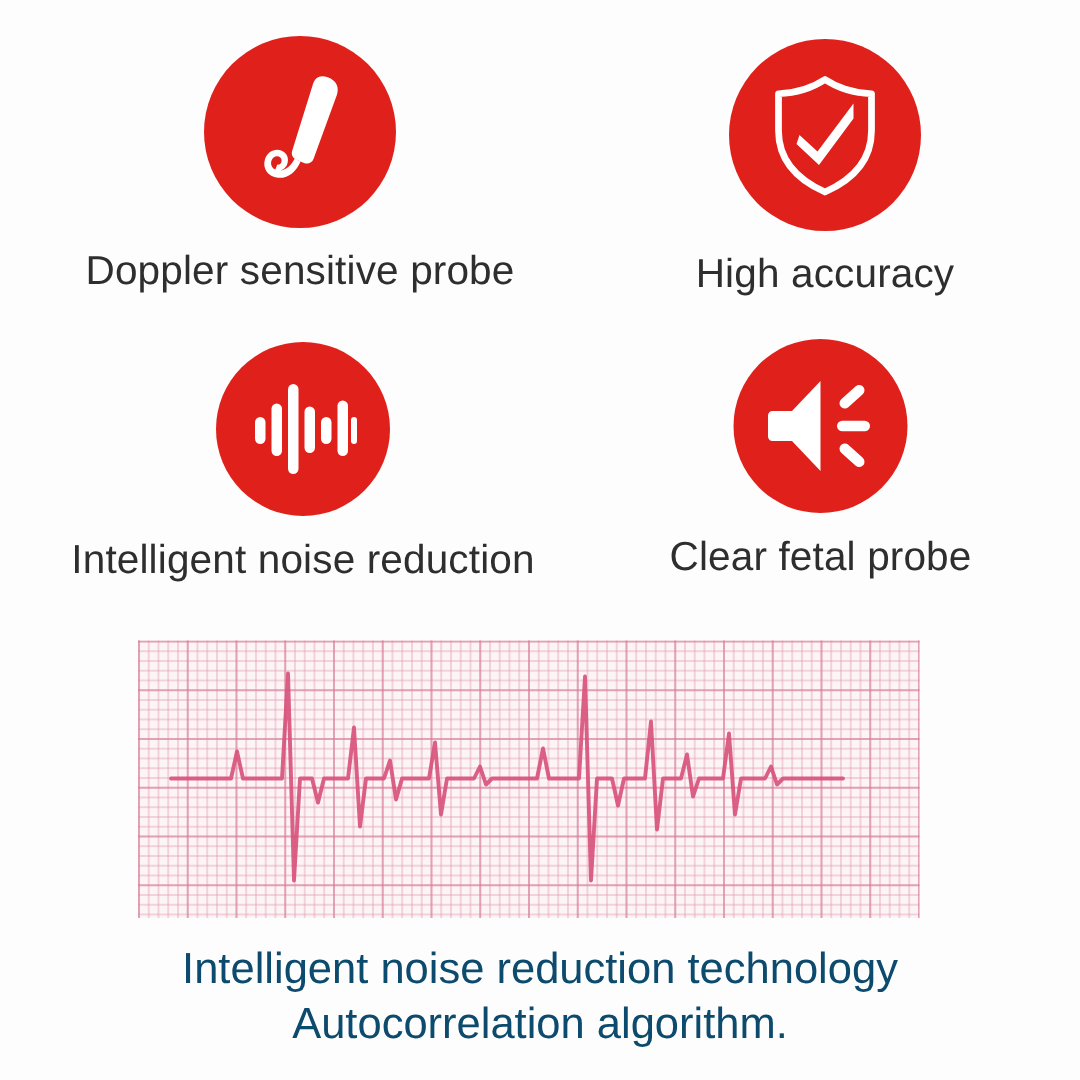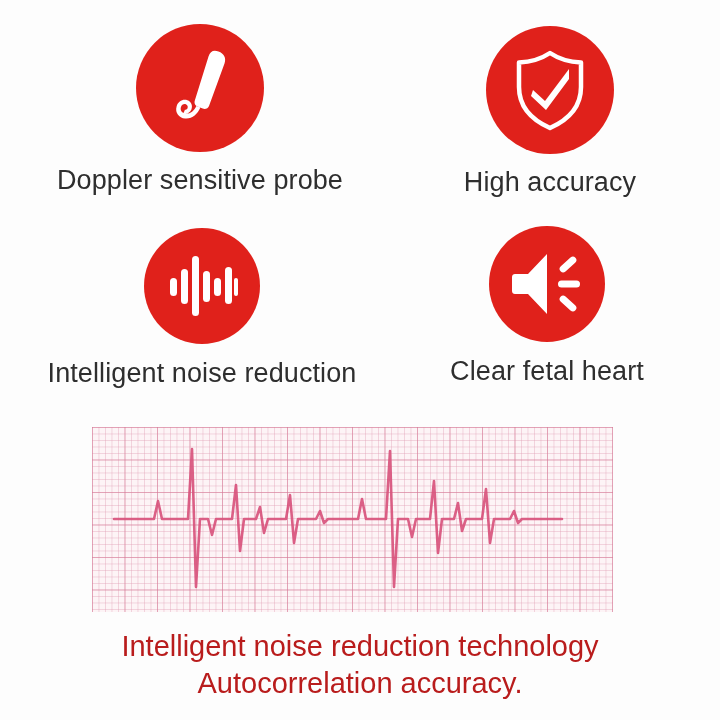--- a/index.html
+++ b/index.html
@@ -103,21 +103,21 @@
     opacity: 0.92;
   }
 
   
   .caption {
     position: absolute;
     left: 0;
     top: 628px;
     width: 720px;
     text-align: center;
-    color: #b91c1c;
+    color: #0c4a6e;
     font-size: 29px;
     line-height: 37px;
     font-weight: 400;
   }
   .caption div { white-space: nowrap; }
 </style>
 </head>
 <body>
 
 <div id="page">
@@ -176,30 +176,30 @@
           <svg width="76" height="68" viewBox="0 0 76 68" aria-hidden="true">
             <g fill="#ffffff">
               <path d="M6 24 L19 24 L38 4 L38 64 L19 44 L6 44 C4.3 44 3 42.7 3 41 L3 27 C3 25.3 4.3 24 6 24 Z"></path>
               <rect x="49" y="30.5" width="22" height="7" rx="3.5"></rect>
               <rect x="49" y="11" width="20" height="7" rx="3.5" transform="rotate(-42 59 14.5)"></rect>
               <rect x="49" y="50" width="20" height="7" rx="3.5" transform="rotate(42 59 53.5)"></rect>
             </g>
           </svg>
         </span>
       </div>
-      <div class="feature-label">Clear fetal heart</div>
+      <div class="feature-label">Clear fetal probe</div>
     </div>
 
   </section>
 
   <section class="ecg-wrap">
     <div class="ecg-grid"></div>
     <svg class="ecg-trace" viewBox="0 0 521 185" preserveAspectRatio="none">
       <polyline id="ecg-polyline" points="22,92 58,92 62,92 66,74 70,92 92,92 96,92 100,22 104,160 108,92 112,92 116,92 120,108 124,92 136,92 140,92 144,58 148,124 152,92 160,92 164,92 168,80 172,106 176,92 190,92 194,92 198,68 202,116 206,92 220,92 224,92 228,84 232,96 236,92 262,92 266,92 270,72 274,92 290,92 294,92 298,24 302,160 306,92 312,92 316,92 320,110 324,92 334,92 338,92 342,54 346,126 350,92 358,92 362,92 366,76 370,104 374,92 386,92 390,92 394,62 398,116 402,92 414,92 418,92 422,84 426,96 430,92 470,92" stroke="#d8527c"></polyline>
     </svg>
   </section>
 
   <div class="caption">
     <div>Intelligent noise reduction technology</div>
-    <div>Autocorrelation accuracy.</div>
+    <div>Autocorrelation algorithm.</div>
   </div>
 
 </div>
 
 </body></html>

